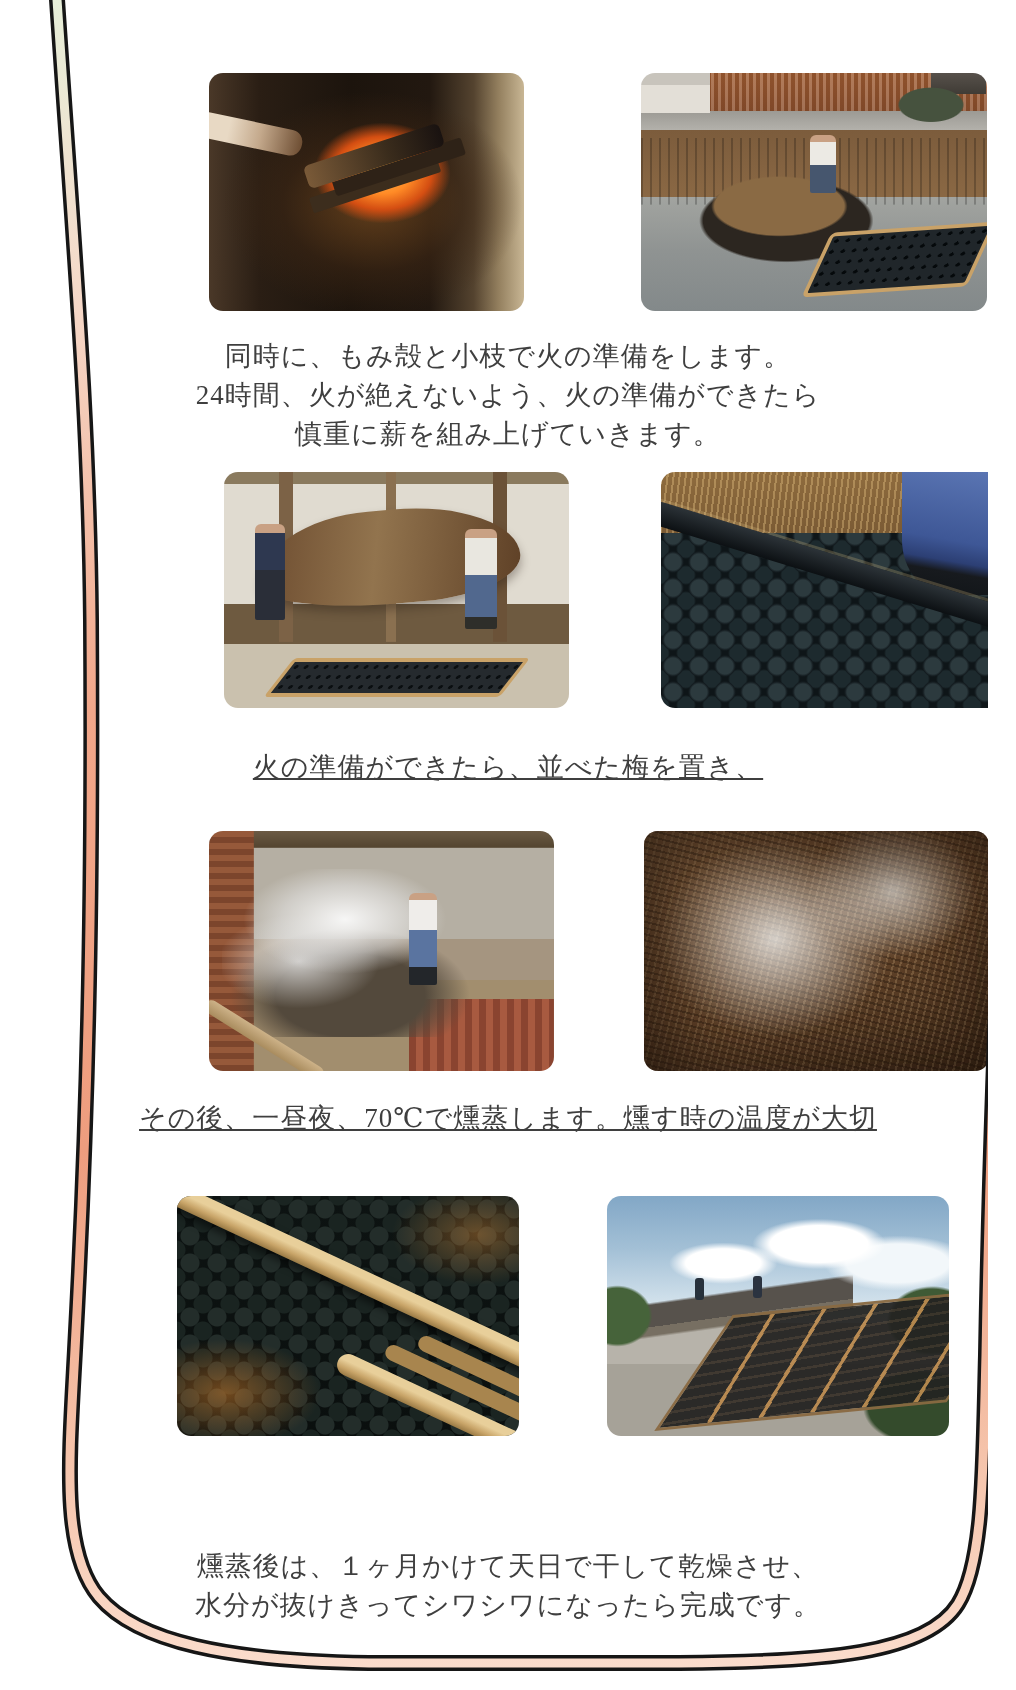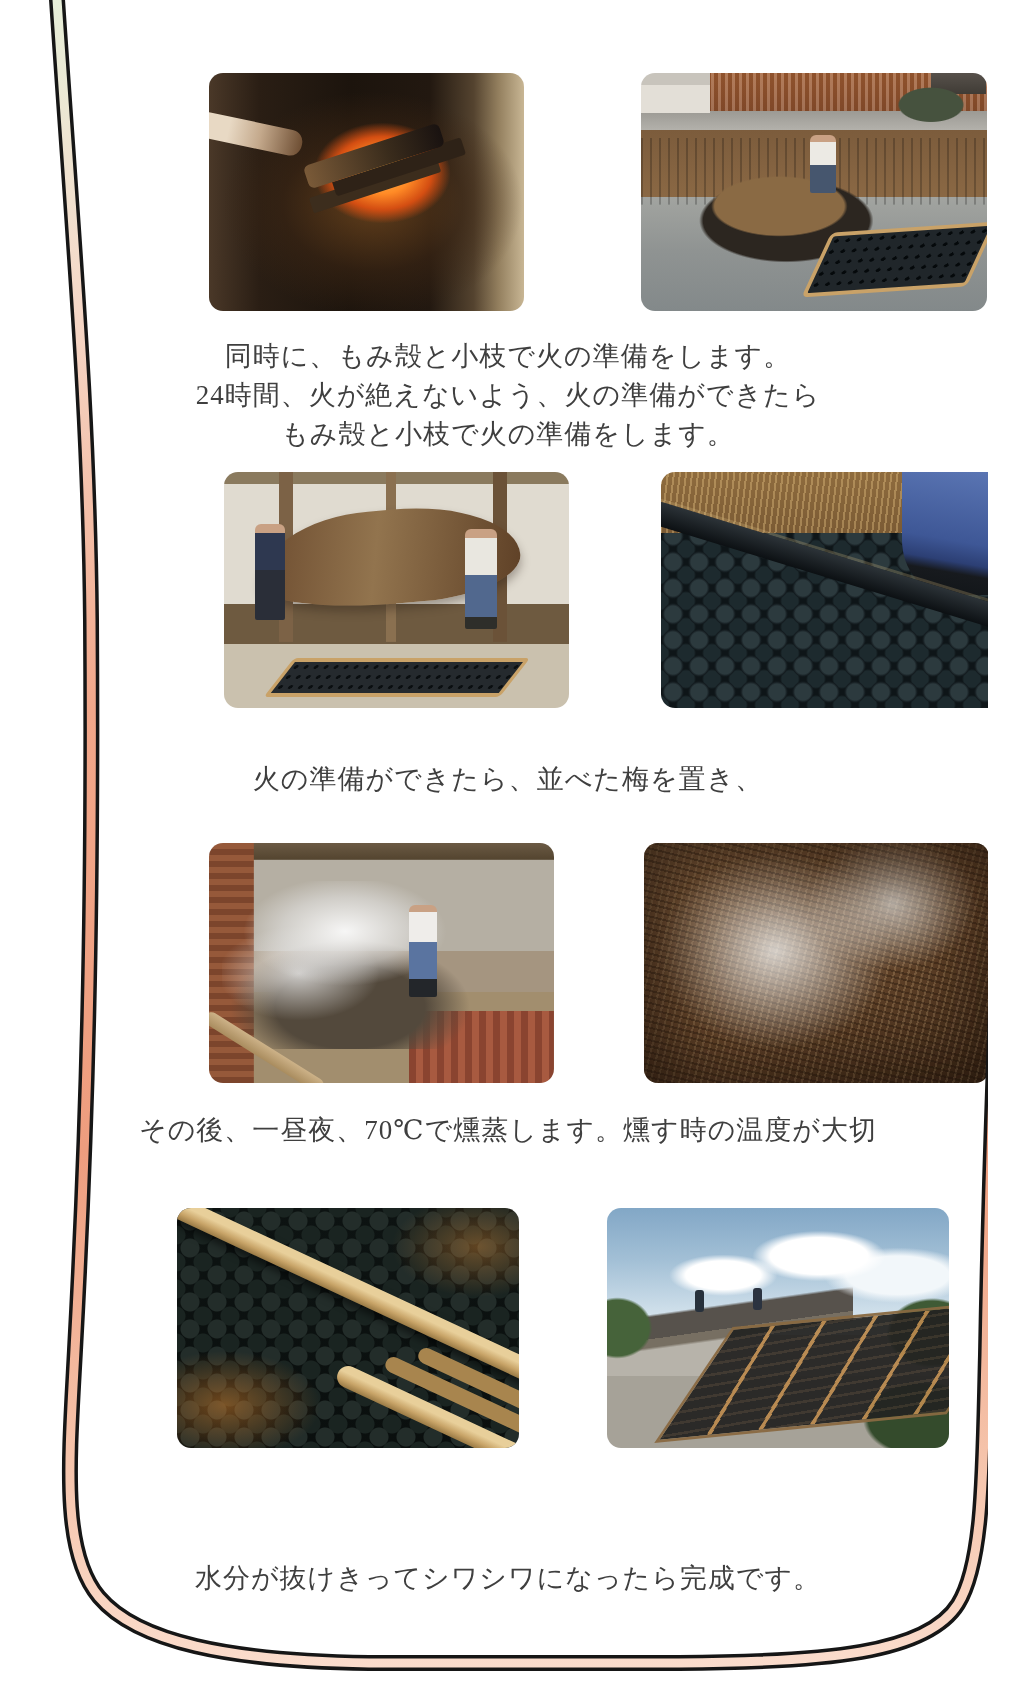--- a/index.html
+++ b/index.html
@@ -15,22 +15,22 @@
   .row-3{margin:28px 0 0 140px;gap:10px;}
   .row-4{margin:42px 0 0 108px;gap:8px;}
   .row-1 .pa{width:315px;height:238px;}
   .row-1 .pb{width:346px;height:238px;}
   .row-2 .photo{width:345px;height:236px;}
   .row-3 .photo{width:345px;height:240px;}
   .row-4 .photo{width:342px;height:240px;}
   .caption{font-size:27px;line-height:39px;letter-spacing:1px;color:#3f3f3f;text-align:center;}
   .caption p{margin:0;}
   .cap-1{margin-top:10px;}
-  .cap-2{margin-top:36px;}
-  .cap-3{margin-top:12px;}
+  .cap-2{margin-top:24px;text-decoration:underline;}
+  .cap-3{margin-top:12px;text-decoration:underline;}
   .cap-4{margin-top:95px;}
   
   .photo{position:relative;overflow:hidden;border-radius:14px;background:#b5ab9c;flex:none;}
   .photo::before,.photo::after{content:"";position:absolute;}
   .figure{position:absolute;border-radius:6px 6px 2px 2px;}
 
   
   .p1{background:
     radial-gradient(95px 70px at 55% 42%, #ffc050 0%, #ff8a26 30%, #d44e12 52%, rgba(70,32,12,0) 72%),
     radial-gradient(200px 150px at 52% 55%, rgba(110,70,30,.85) 0%, rgba(60,38,20,.6) 45%, rgba(35,24,14,0) 75%),
@@ -169,21 +169,21 @@
     <section>
       <div class="row row-1">
         <figure class="photo pa p1" aria-label="もみ殻と小枝で火を起こす様子"></figure>
         <figure class="photo pb p2" aria-label="屋外の燻製場で火の準備をする人">
           <span class="figure fig-2"></span>
         </figure>
       </div>
       <div class="caption cap-1">
         <p>同時に、もみ殻と小枝で火の準備をします。</p>
         <p>24時間、火が絶えないよう、火の準備ができたら</p>
-        <p>もみ殻と小枝で火の準備をします。</p>
+        <p>慎重に薪を組み上げていきます。</p>
       </div>
     </section>
 
     <section>
       <div class="row row-2">
         <figure class="photo p3" aria-label="筵を運ぶ二人の職人">
           <span class="figure fig-3a"></span>
           <span class="figure fig-3b"></span>
         </figure>
         <figure class="photo p4" aria-label="並べた梅に筵を被せる様子"></figure>
@@ -206,20 +206,21 @@
     </section>
 
     <section>
       <div class="row row-4">
         <figure class="photo p7" aria-label="天日干しされる燻製梅の近景"></figure>
         <figure class="photo p8" aria-label="屋外の干し場の風景">
           <span class="figure fig-8"></span>
         </figure>
       </div>
       <div class="caption cap-4">
+        <p>燻蒸後は、１ヶ月かけて天日で干して乾燥させ、</p>
         <p>水分が抜けきってシワシワになったら完成です。</p>
       </div>
     </section>
 
   </div>
 
   <svg class="frame" width="1016" height="1690" viewBox="0 0 1016 1690" aria-hidden="true">
     <defs>
       <linearGradient id="fg" x1="0" y1="0" x2="0" y2="1690" gradientUnits="userSpaceOnUse">
         <stop offset="0" stop-color="#e7efd9"></stop>

